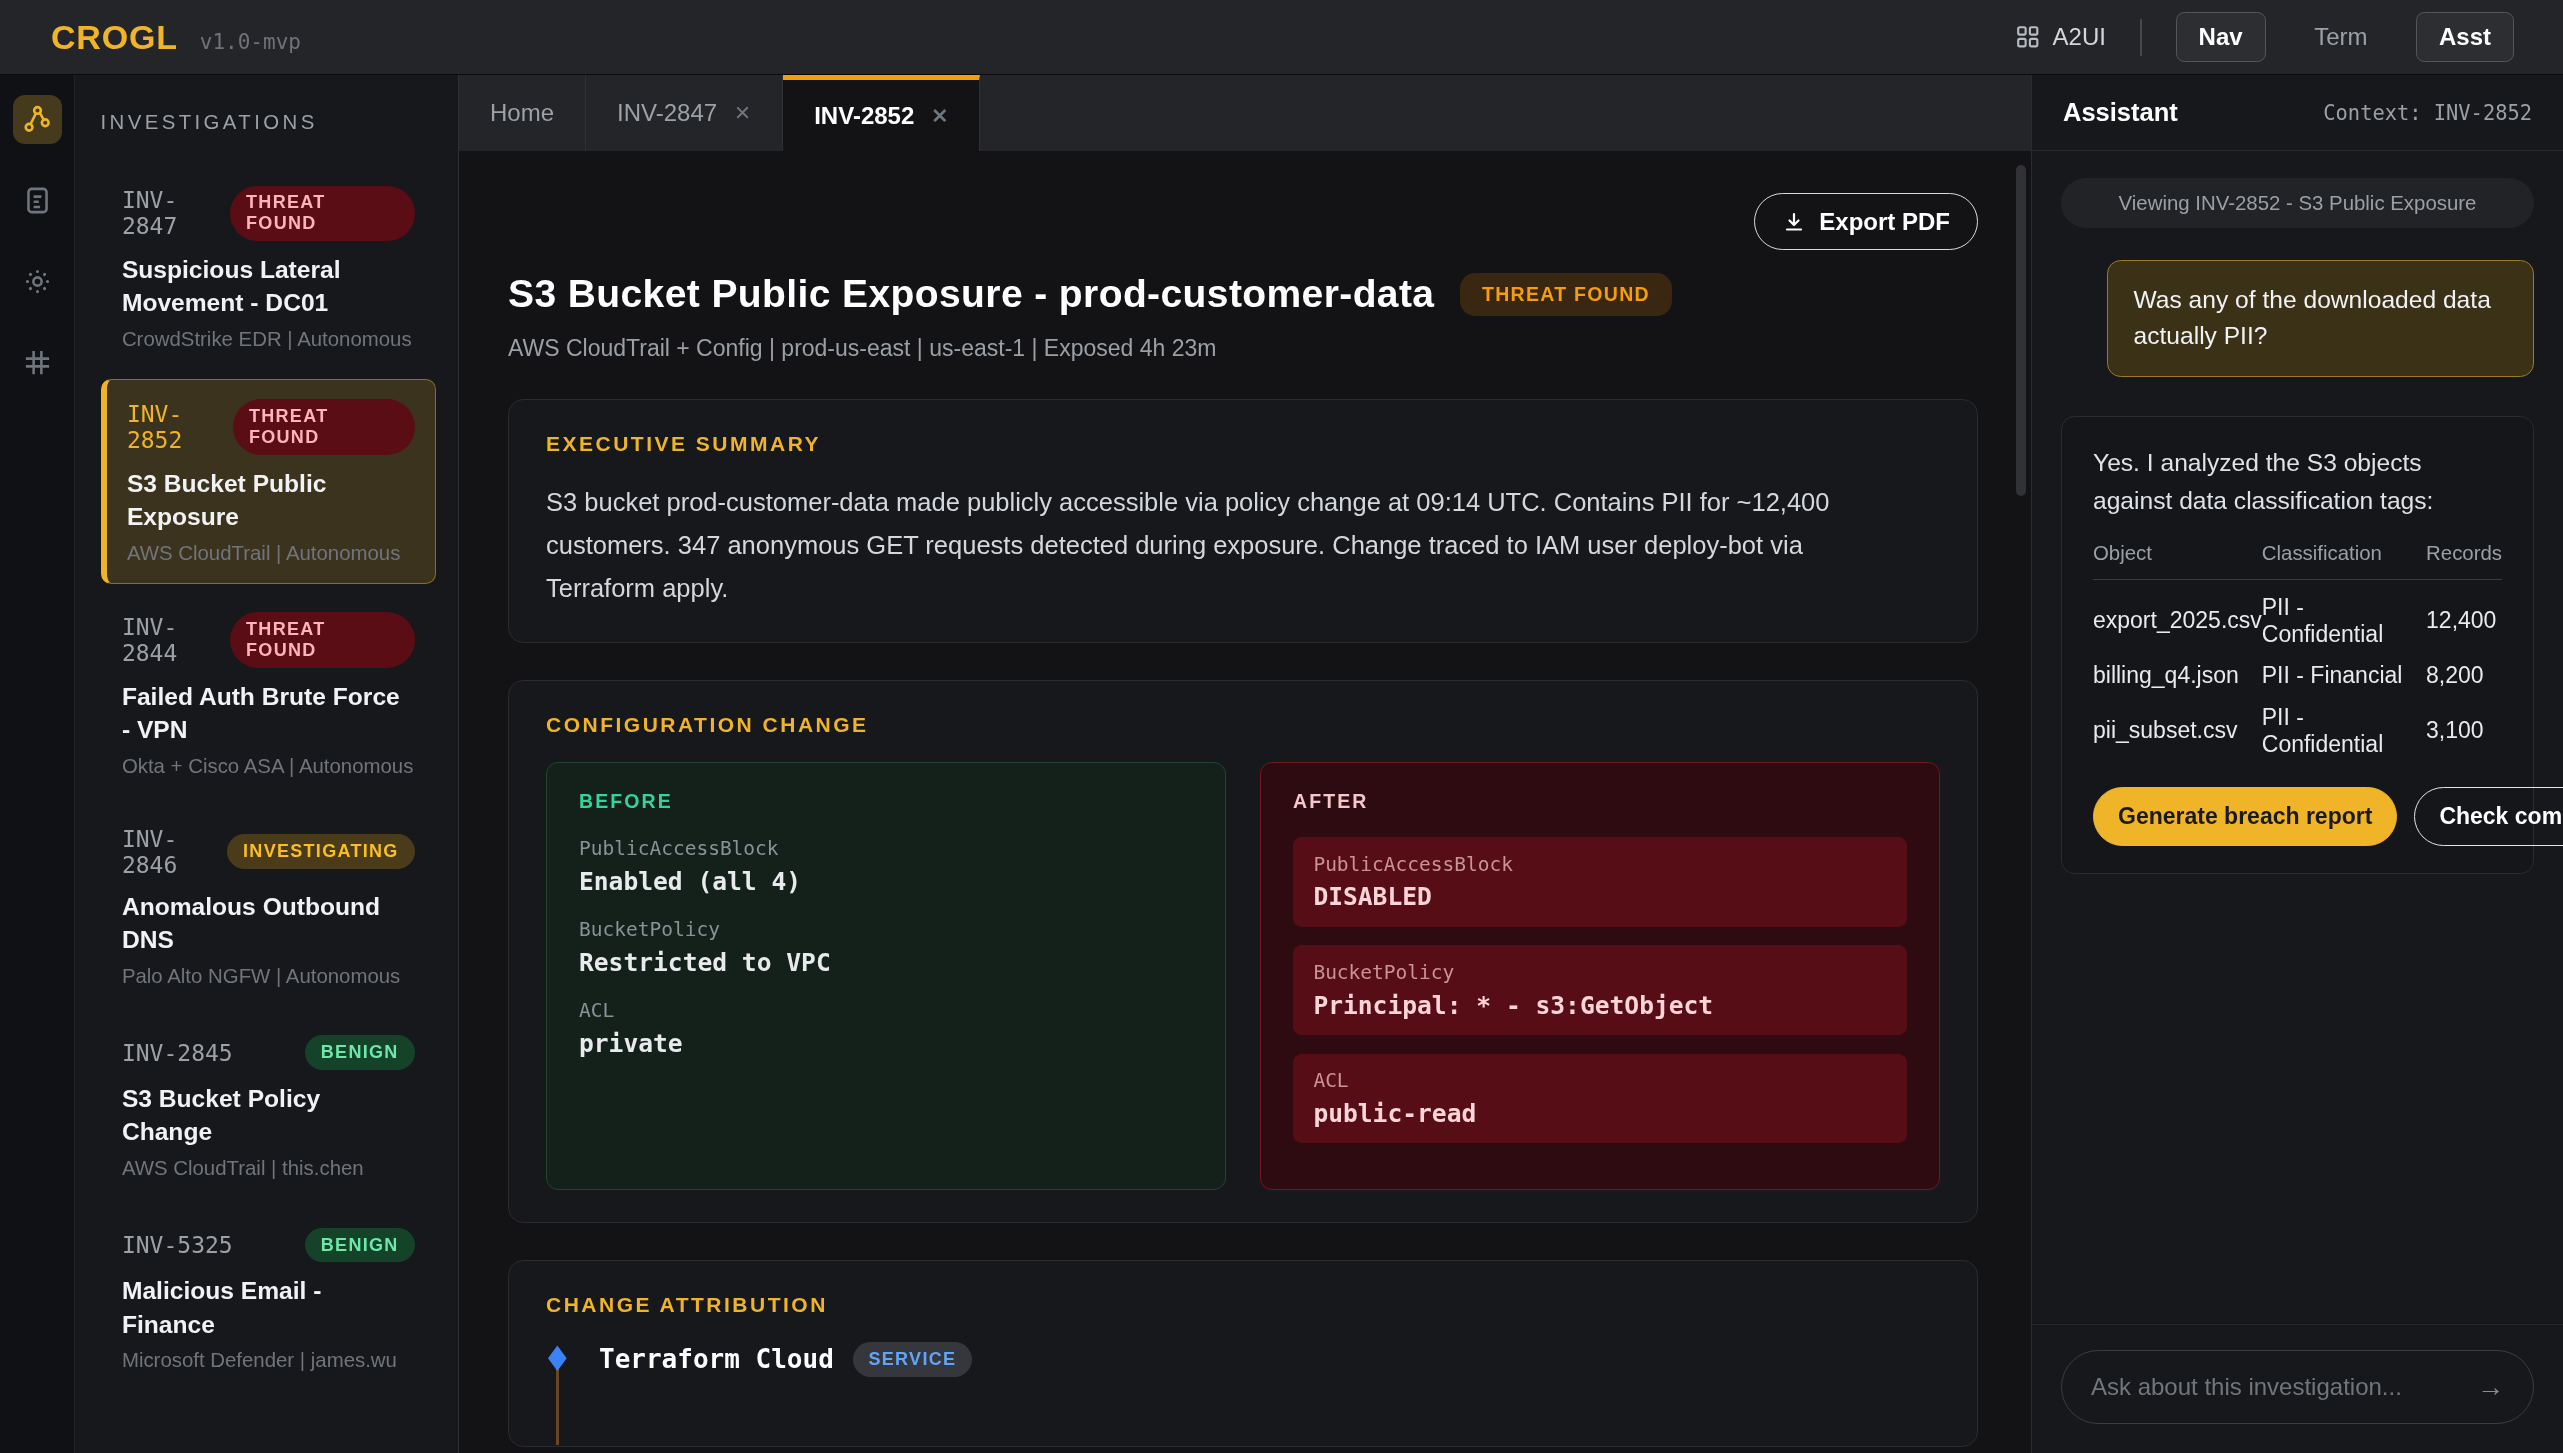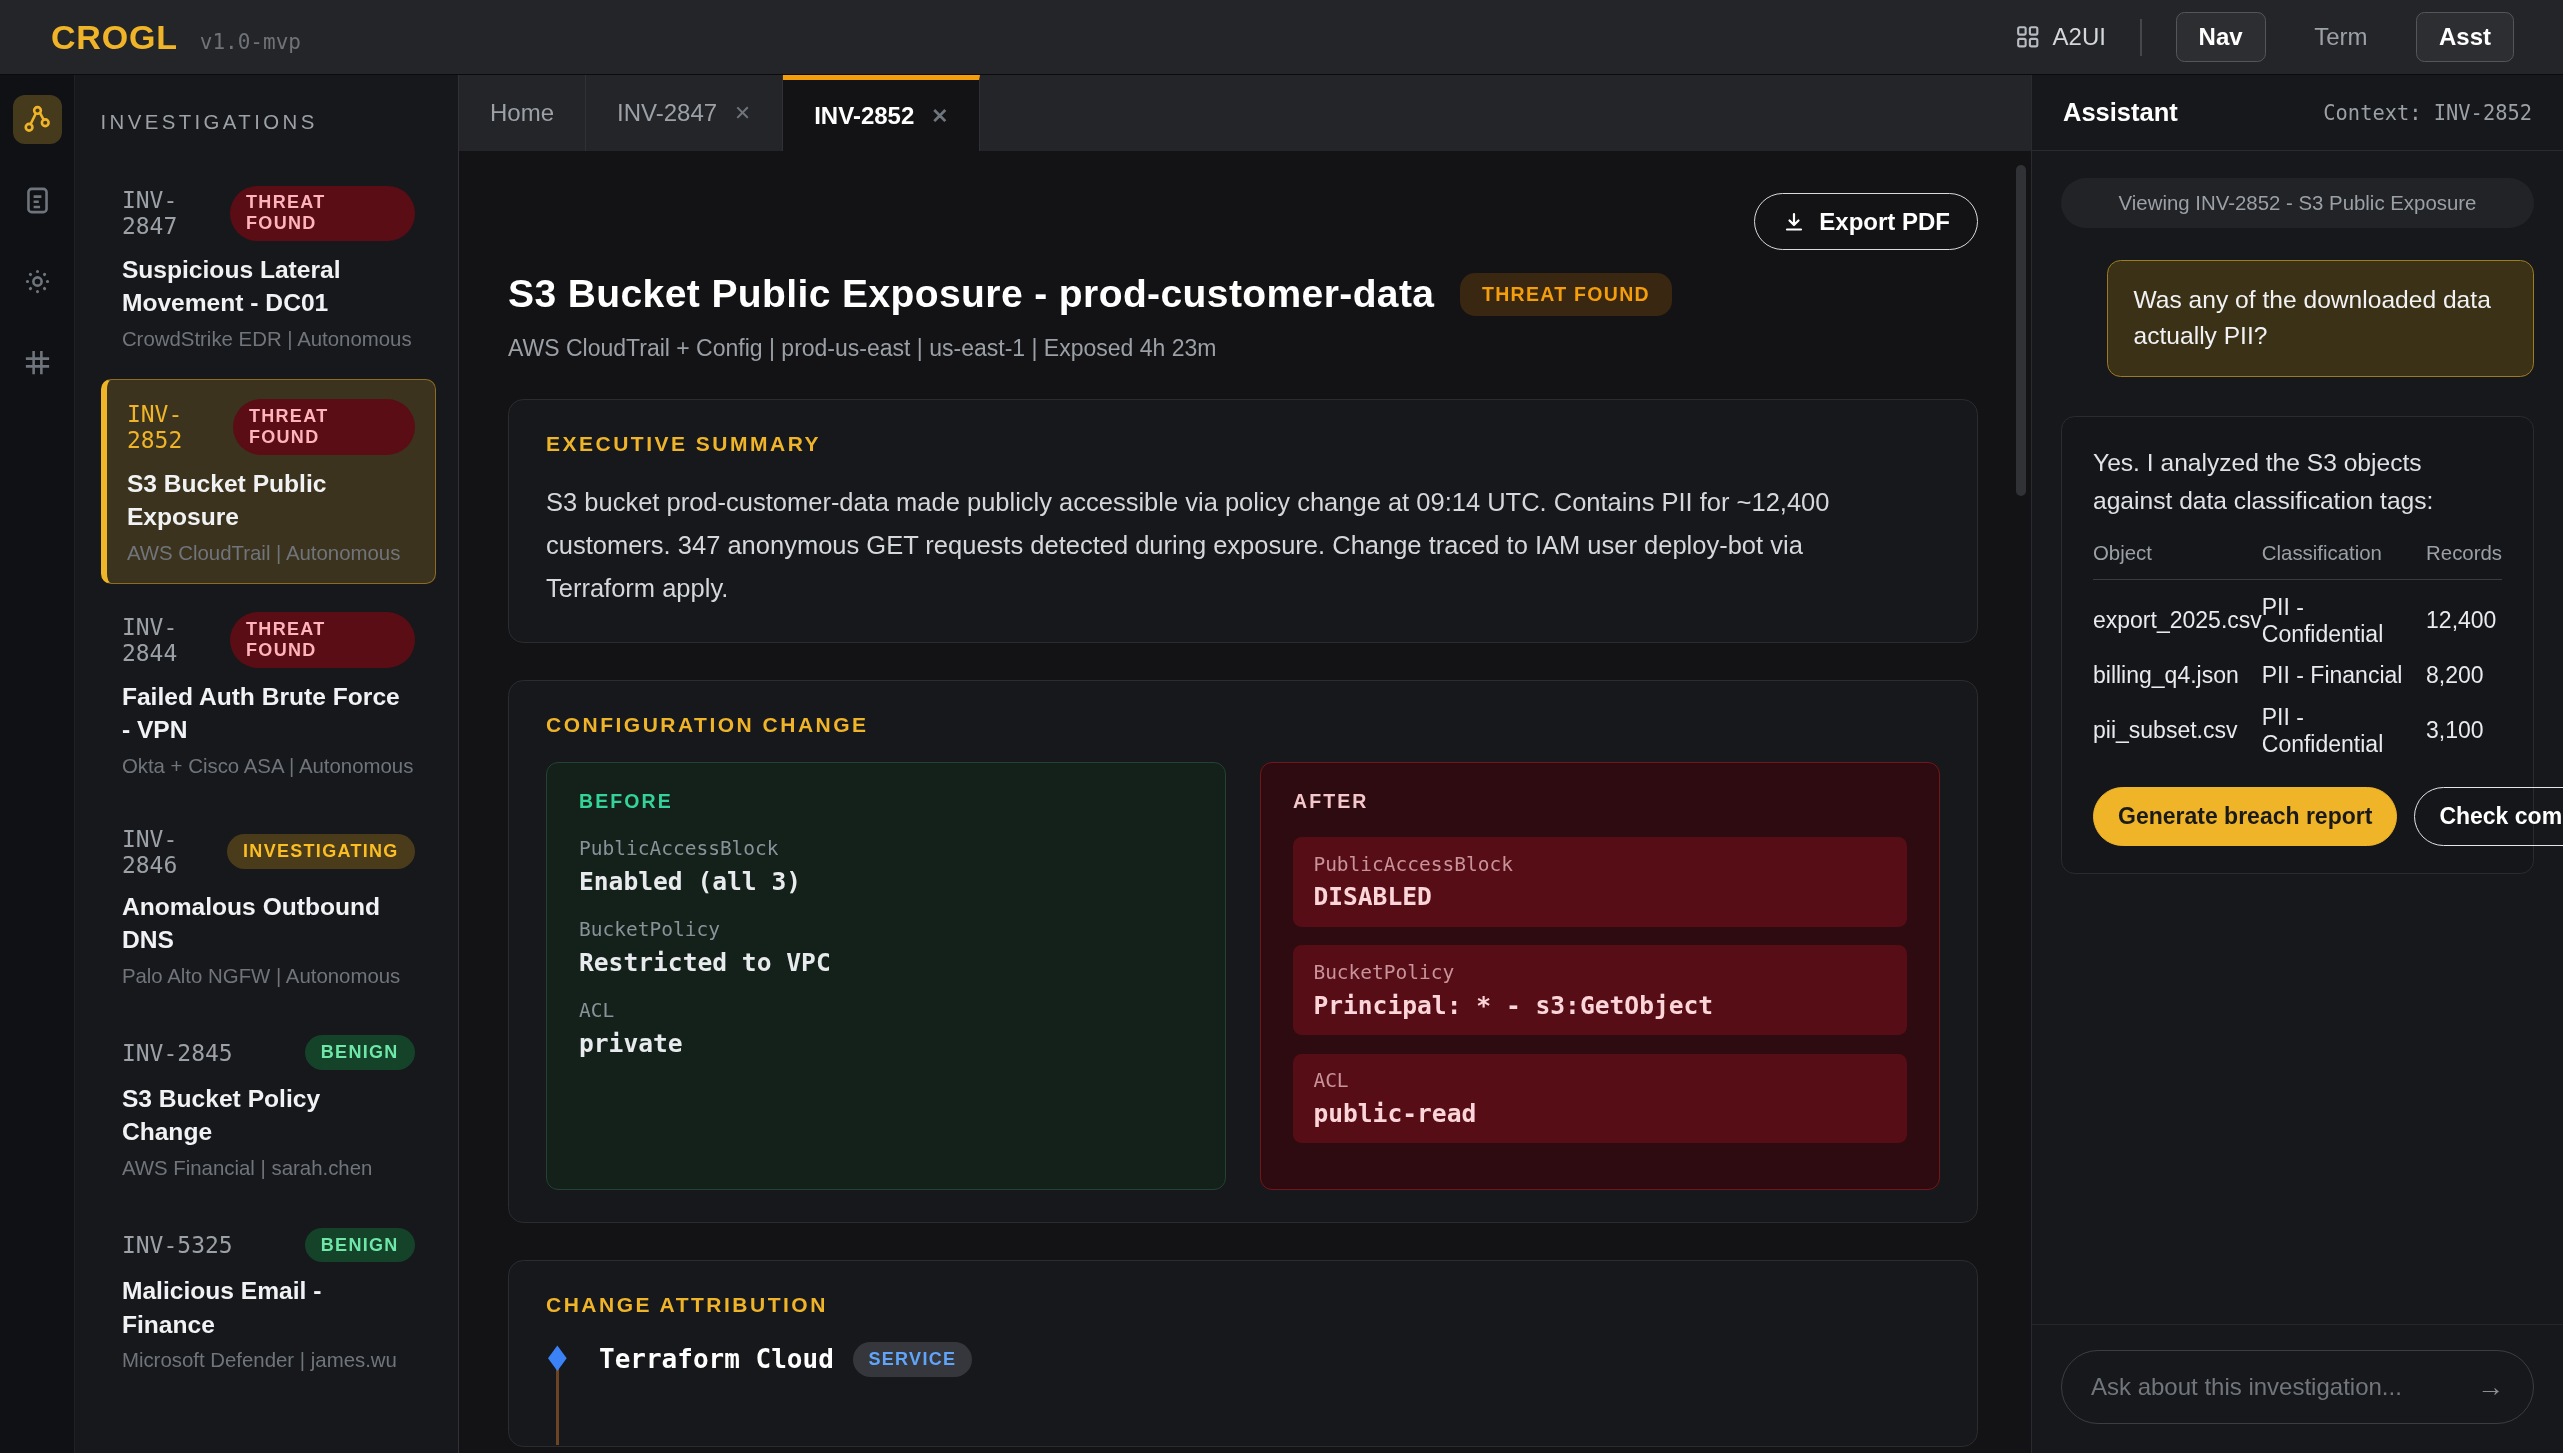--- a/index.html
+++ b/index.html
@@ -222,21 +222,21 @@
       <div class="inv-title">Anomalous Outbound DNS</div>
       <div class="inv-src">Palo Alto NGFW | Autonomous</div>
     </div>
 
     <div class="inv-item">
       <div class="inv-row1">
         <span class="inv-id mono">INV-2845</span>
         <span class="badge benign">BENIGN</span>
       </div>
       <div class="inv-title">S3 Bucket Policy Change</div>
-      <div class="inv-src">AWS Financial | sarah.chen</div>
+      <div class="inv-src">AWS CloudTrail | this.chen</div>
     </div>
 
     <div class="inv-item">
       <div class="inv-row1">
         <span class="inv-id mono">INV-5325</span>
         <span class="badge benign">BENIGN</span>
       </div>
       <div class="inv-title">Malicious Email - Finance</div>
       <div class="inv-src">Microsoft Defender | james.wu</div>
     </div>
@@ -282,21 +282,21 @@
         <div class="summary-body">S3 bucket prod-customer-data made publicly accessible via policy change at 09:14 UTC. Contains PII for ~12,400 customers. 347 anonymous GET requests detected during exposure. Change traced to IAM user deploy-bot via Terraform apply.</div>
       </div>
 
       <div class="card">
         <div class="card-heading">CONFIGURATION CHANGE</div>
         <div class="cfg-grid">
           <div class="panel before">
             <div class="panel-label">BEFORE</div>
             <div class="cfg-entry">
               <div class="cfg-key">PublicAccessBlock</div>
-              <div class="cfg-val">Enabled (all 3)</div>
+              <div class="cfg-val">Enabled (all 4)</div>
             </div>
             <div class="cfg-entry">
               <div class="cfg-key">BucketPolicy</div>
               <div class="cfg-val">Restricted to VPC</div>
             </div>
             <div class="cfg-entry">
               <div class="cfg-key">ACL</div>
               <div class="cfg-val">private</div>
             </div>
           </div>

